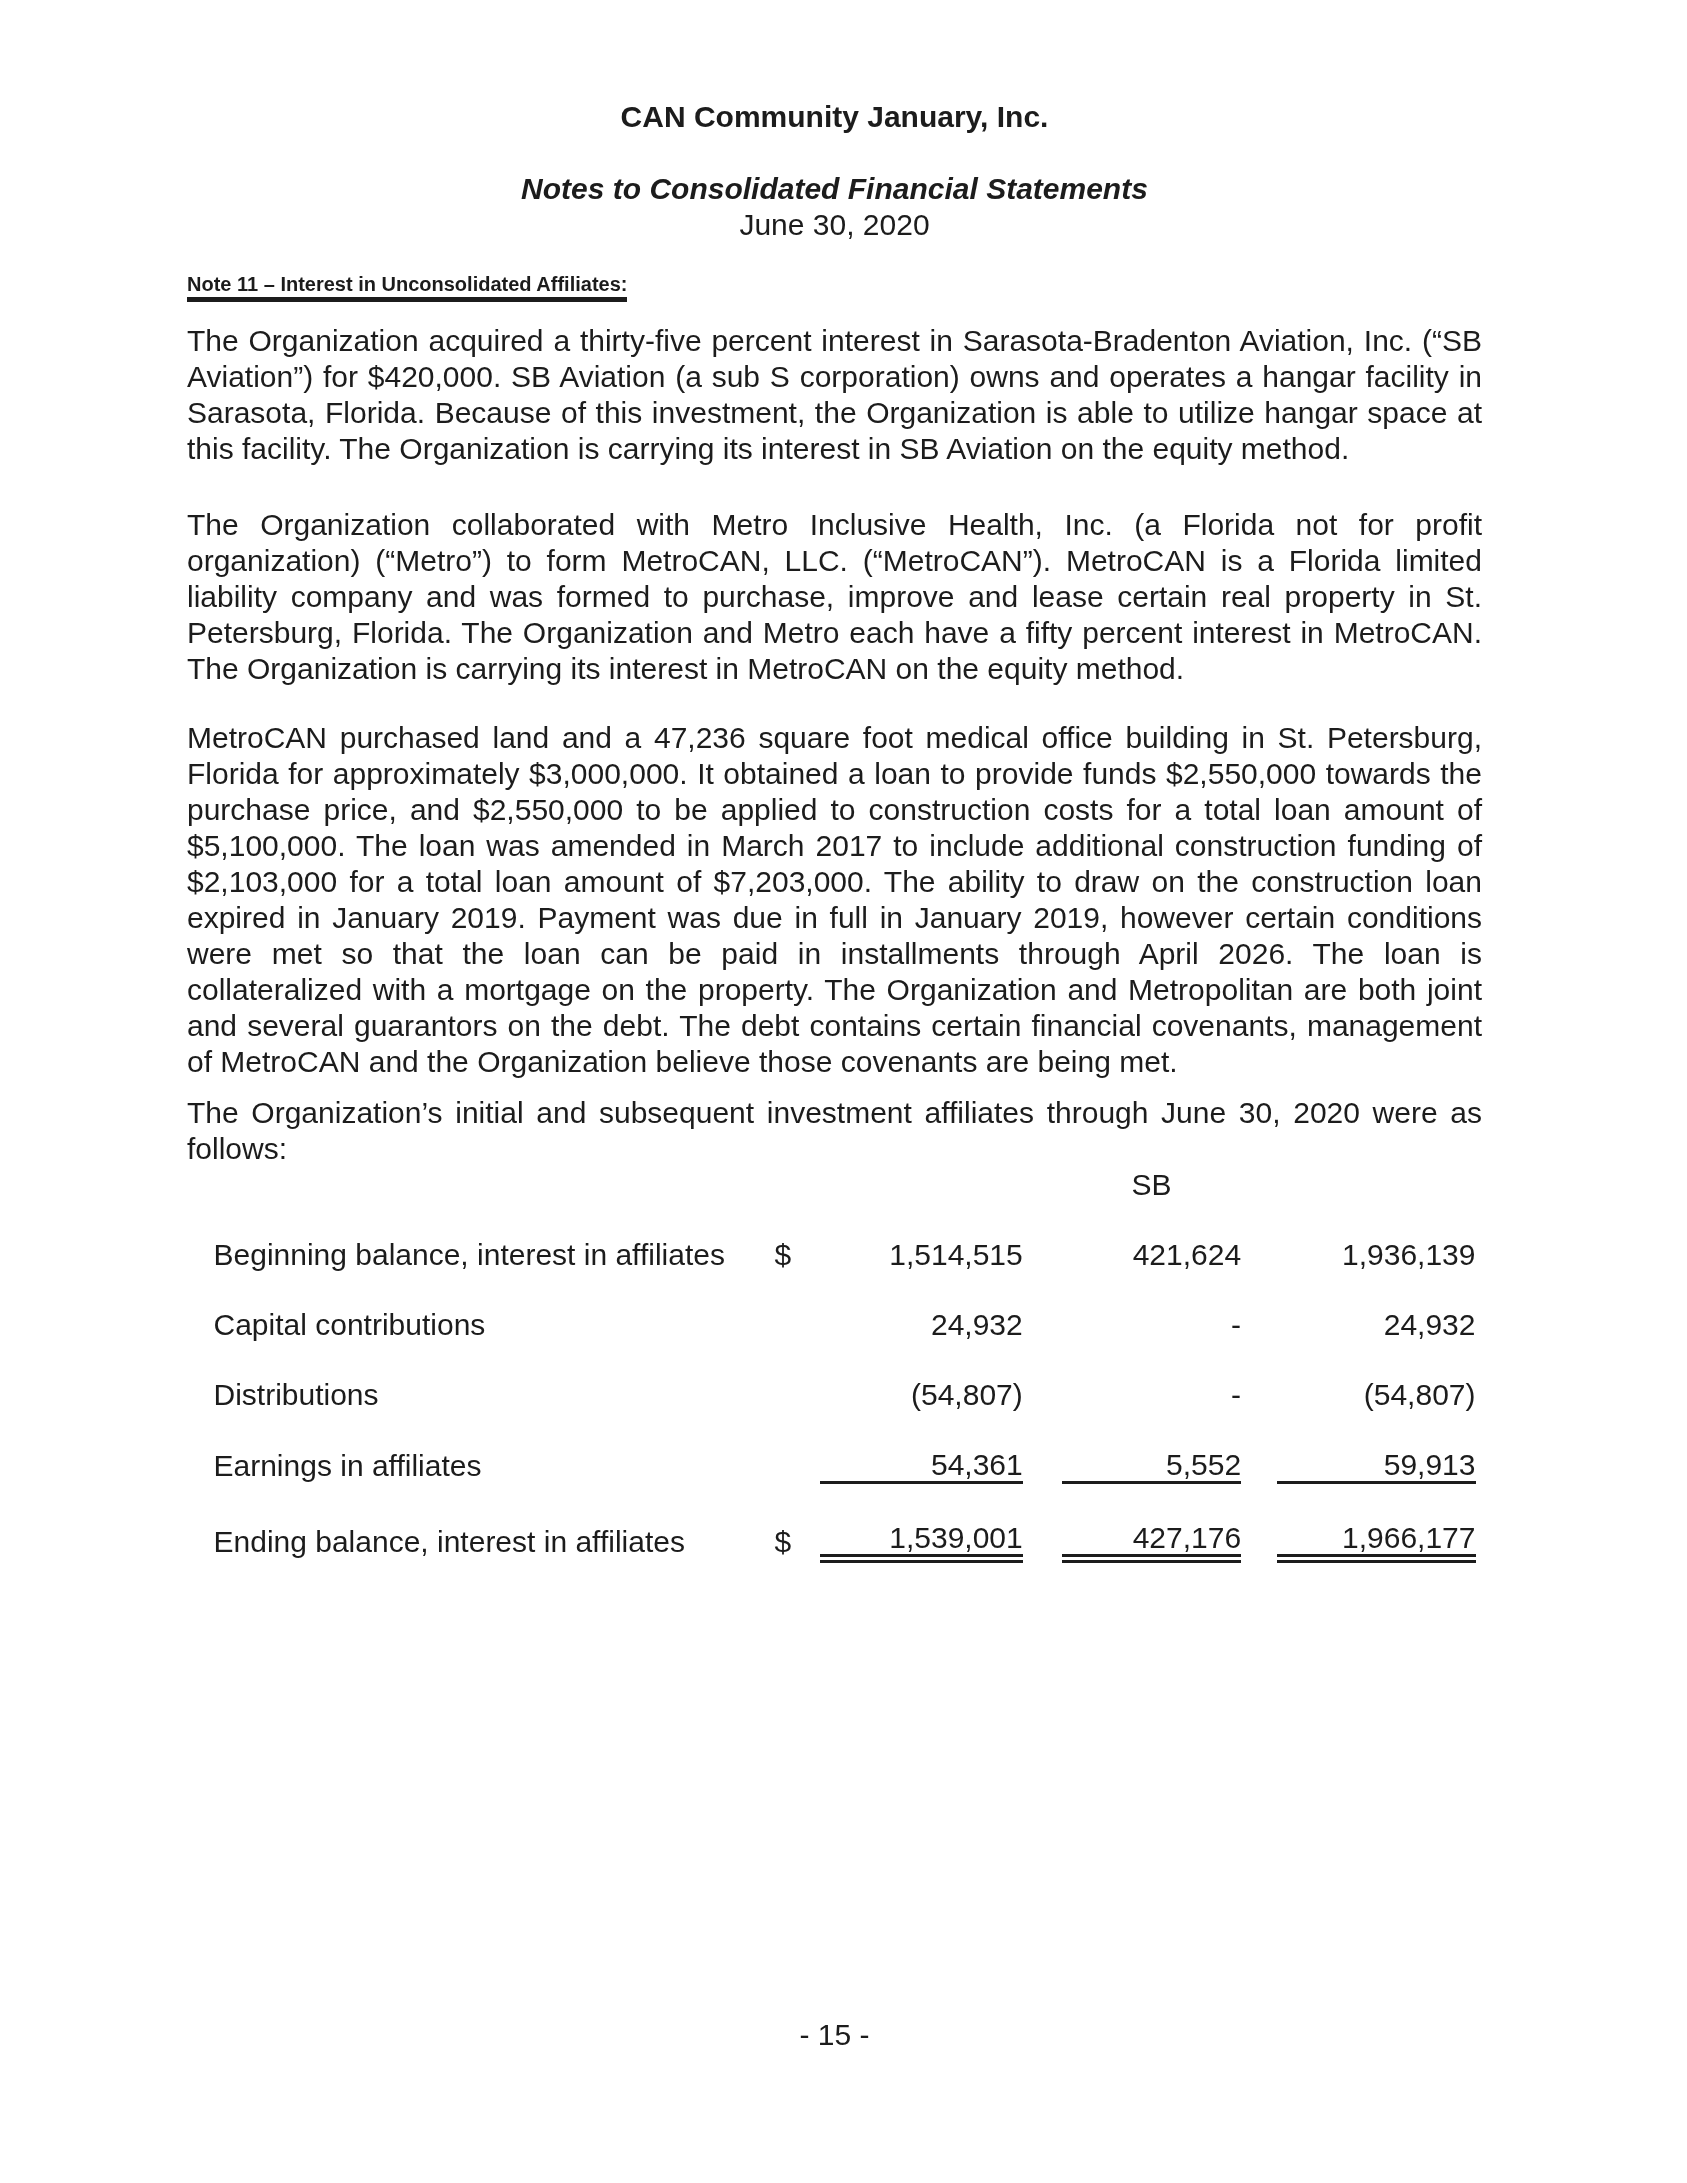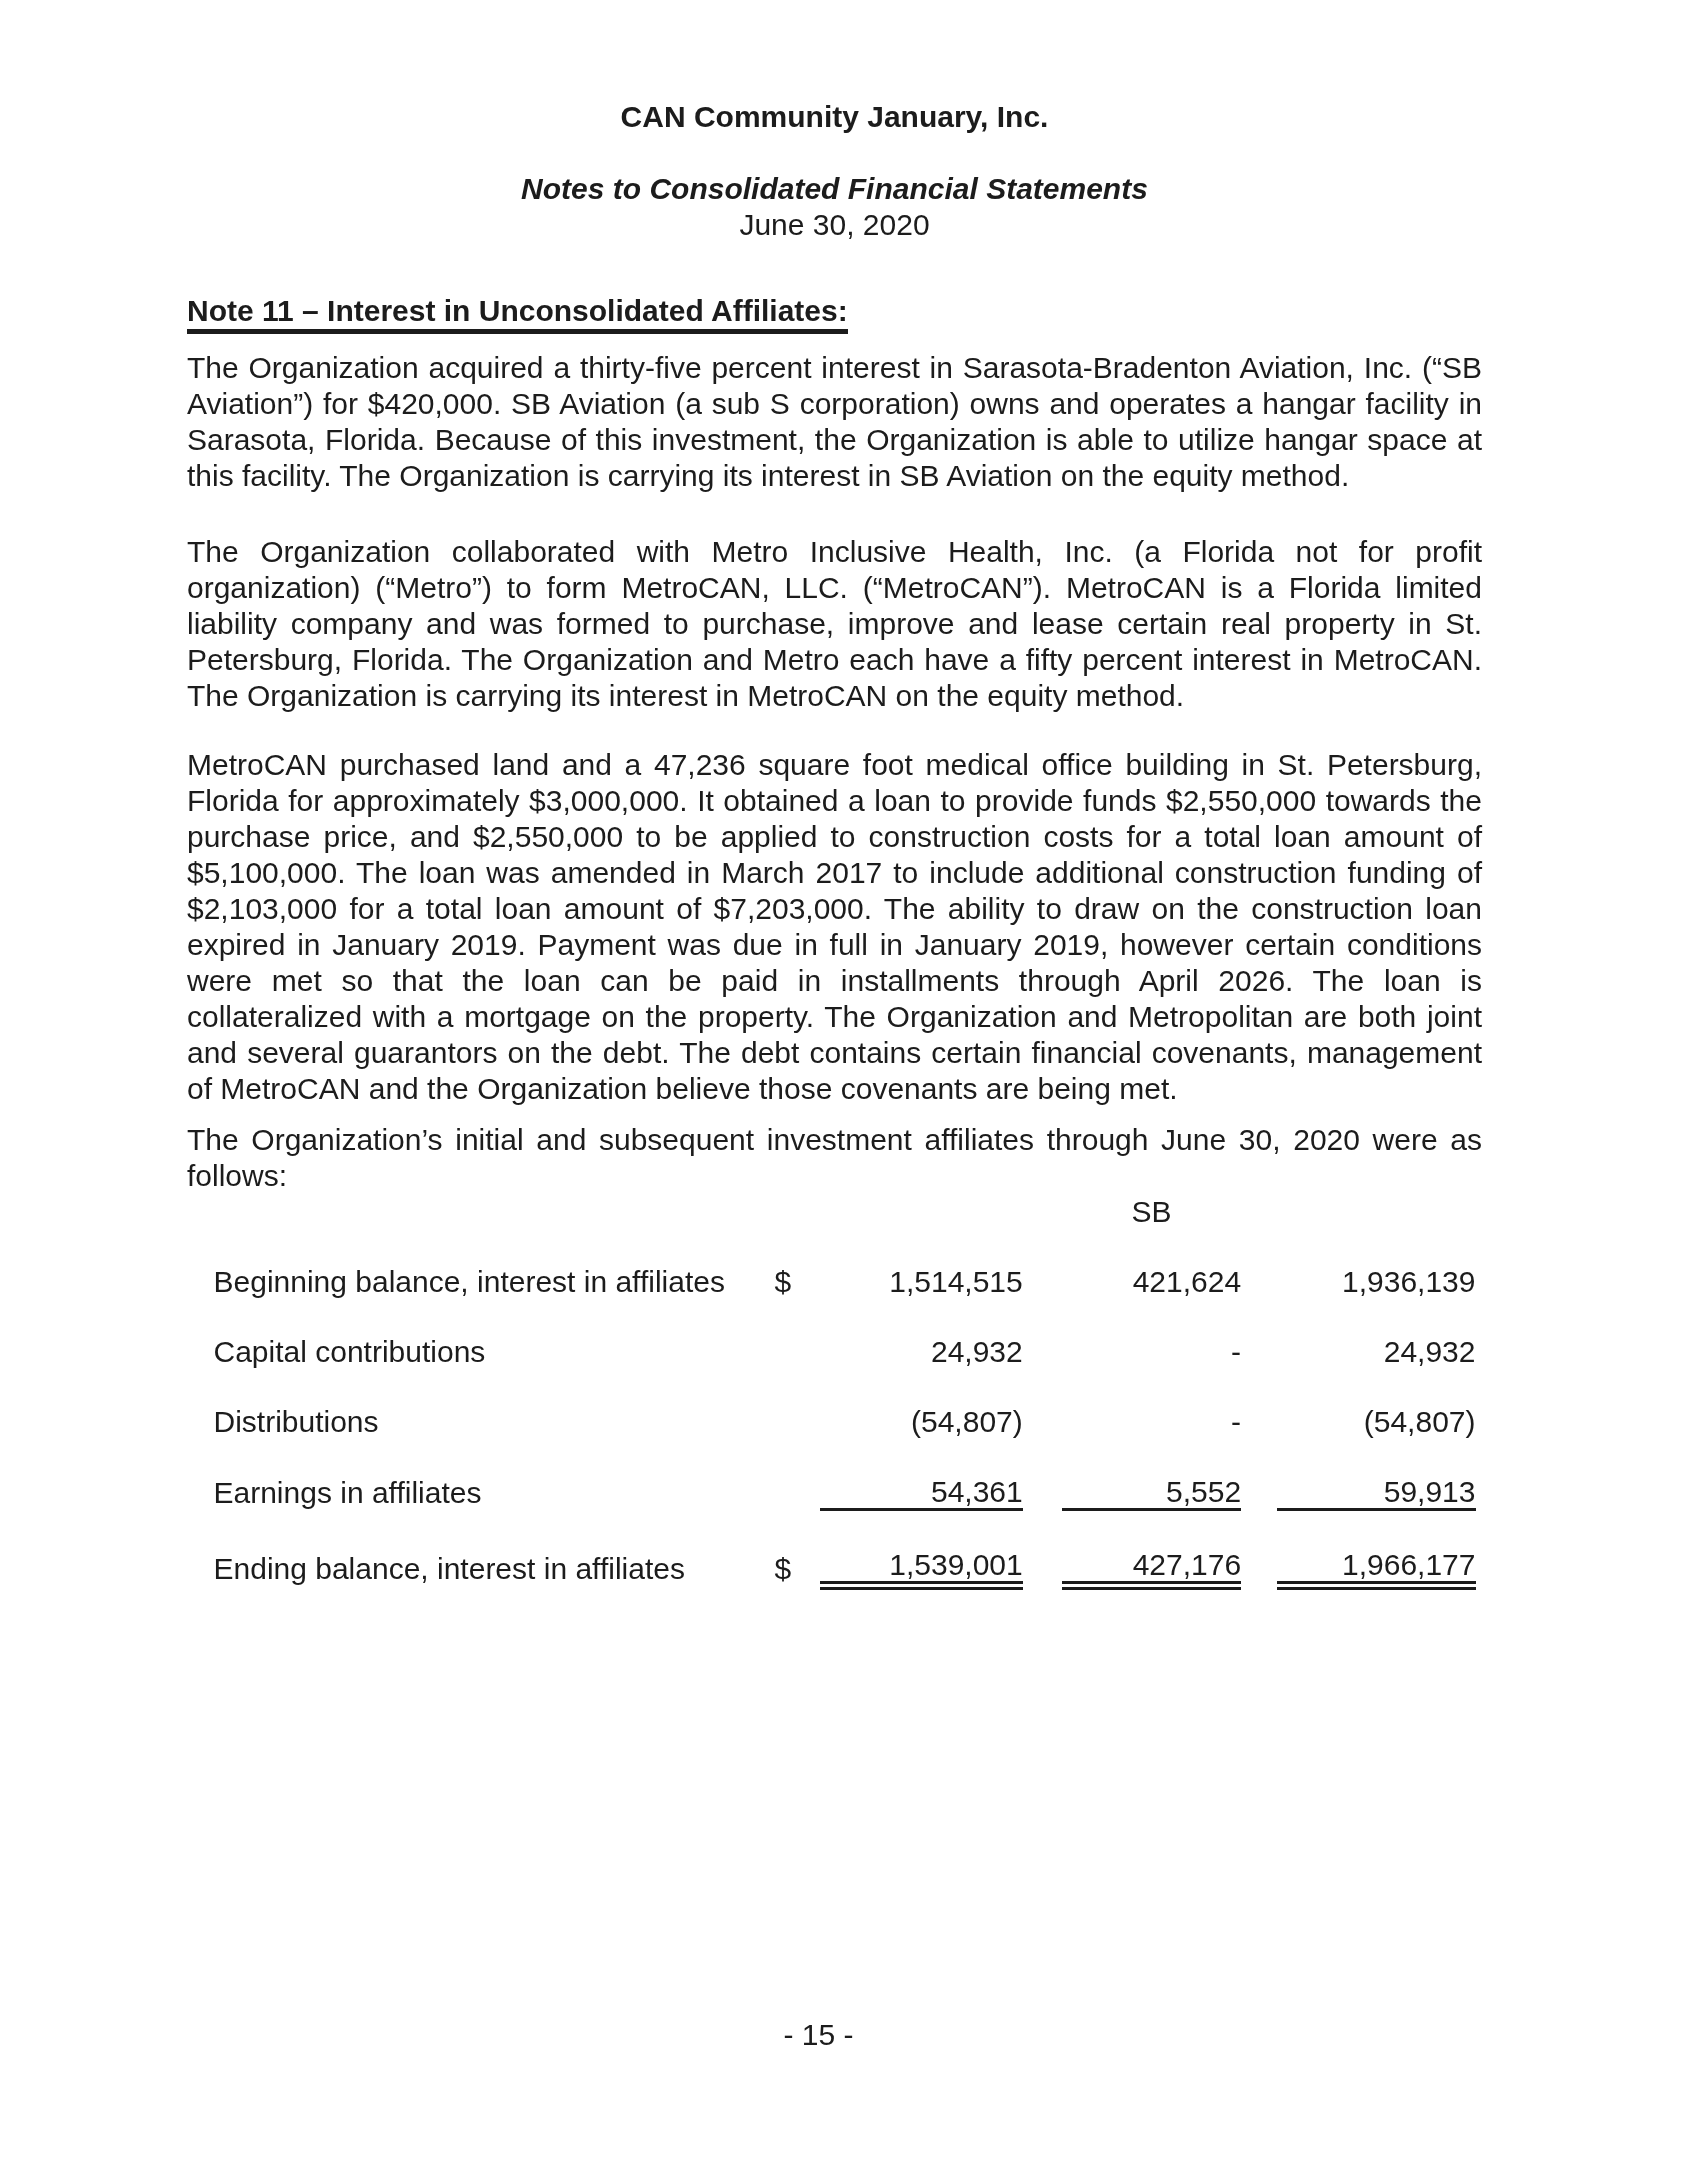--- a/index.html
+++ b/index.html
@@ -22,24 +22,24 @@
   }
   .doc-title {
     font-weight: bold;
     text-align: center;
     margin-top: 36px;
     font-style: italic;
   }
   .doc-date { text-align: center; }
 
   .note-heading {
-    font-size: 30px;
+    font-size: 20px;
     line-height: 36px;
     font-weight: bold;
-    margin: 50px 0 0 0;
+    margin: 23px 0 0 0;
   }
   .note-heading .u {
     border-bottom: 5.3px solid #1c1c1c;
     padding-bottom: 2px;
   }
 
   .para {
     margin: 0;
     text-align: justify;
   }
@@ -73,21 +73,21 @@
   .c-m { padding-right: 16.5px; }
   .c-s { padding-right: 20px; }
   .c-t { padding-right: 20px; }
 
   .rule { border-bottom: 3.3px solid #1c1c1c; }
   .dbl  { border-bottom: 9.3px double #1c1c1c; }
 
   .page-number {
     position: absolute;
     top: 2017px;
-    left: 171px;
+    left: 187px;
     width: 1295px;
     text-align: center;
   }
 </style>
 </head>
 <body>
 
 <div class="page">
 
   <header>

